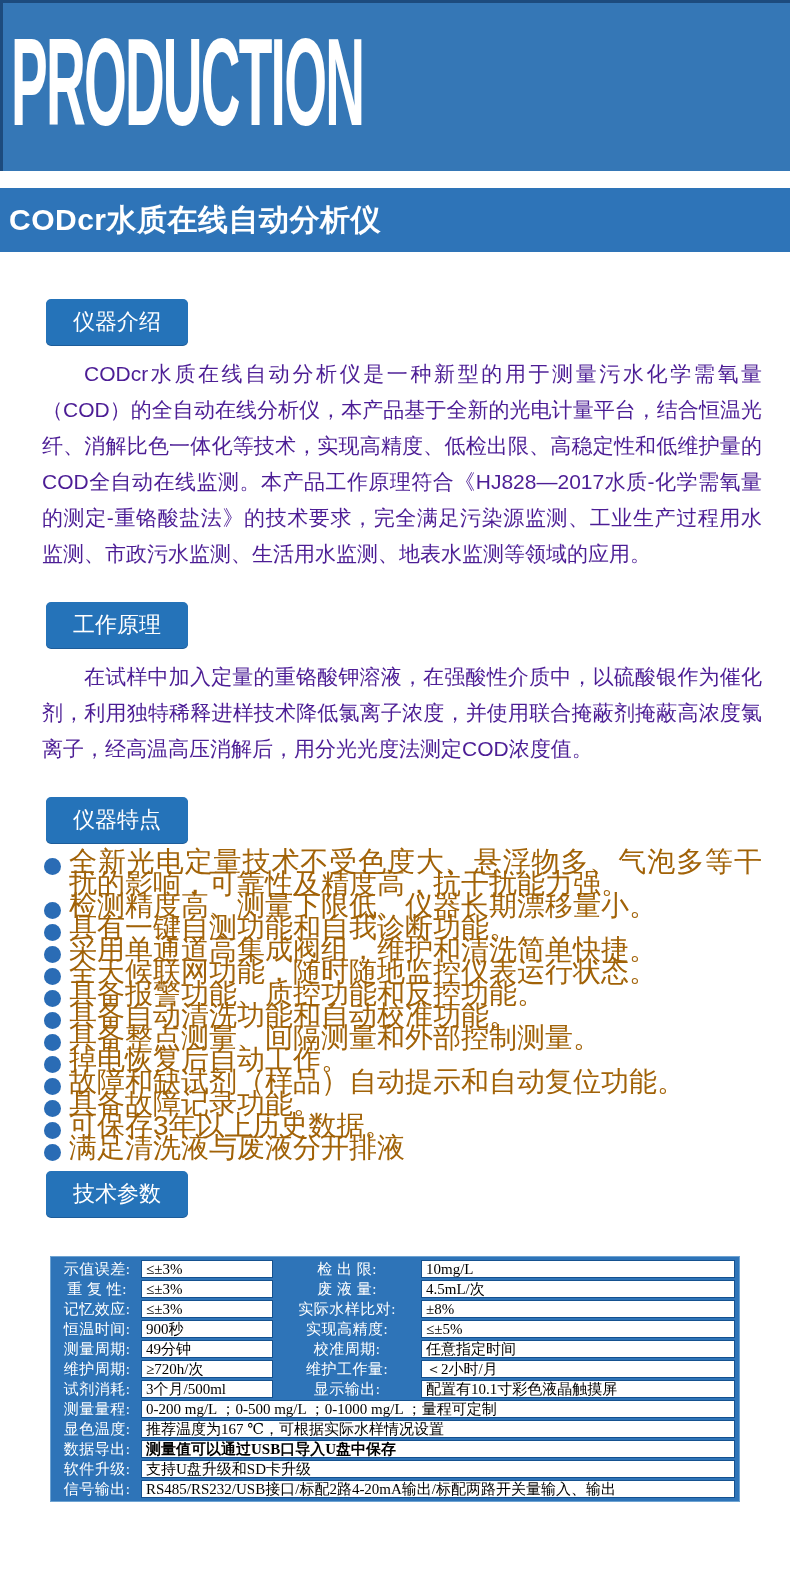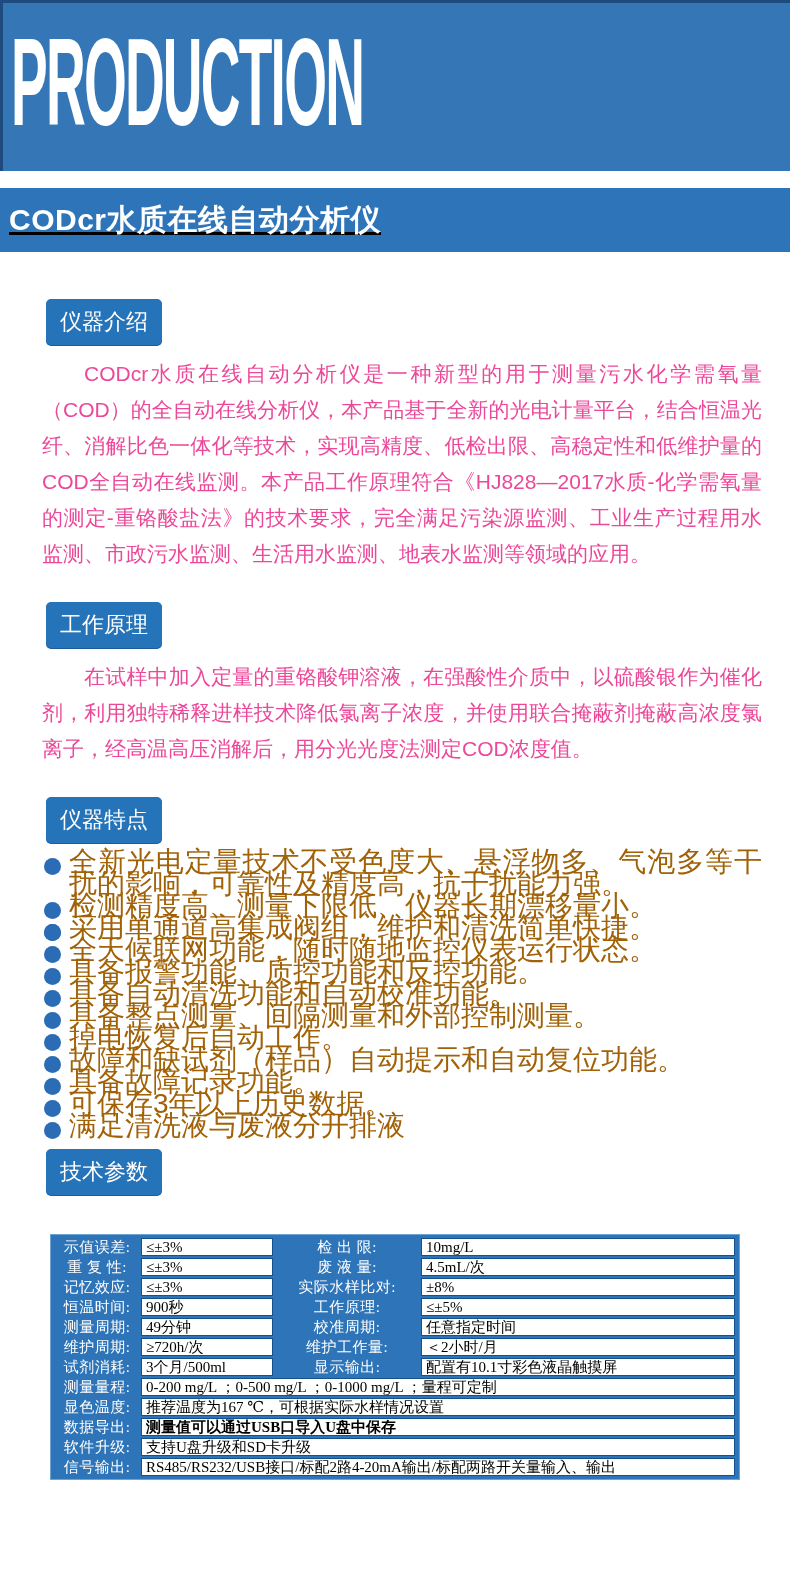--- a/index.html
+++ b/index.html
@@ -39,54 +39,53 @@
     white-space: nowrap;
   }
   .white-gap { height: 17px; background: #ffffff; }
 
   
   .titlebar {
     height: 64px;
     background: #2e74b8;
     display: flex;
     align-items: center;
-    text-decoration: underline;
   }
   .titlebar .product-title {
     color: #ffffff;
     font-size: 30px;
     font-weight: 700;
     margin-left: 9px;
     letter-spacing: 0.5px;
   }
 
   
   .content { padding: 0 28px 0 42px; }
 
   .sec-btn {
     display: block;
     width: fit-content;
     background: #2573b9;
     color: #ffffff;
     font-size: 22px;
     font-weight: 500;
-    padding: 8px 14px;
+    padding: 8px 27px;
     border-radius: 5px;
     margin-left: 4px;
     box-shadow: 0 1px 0 #1d5c99;
   }
   .sec-btn.intro    { margin-top: 47px; }
   .sec-btn.mid      { margin-top: 30px; }
   .sec-btn.params   { margin-top: 12px; }
 
   .para {
     margin: 11px 0 0 0;
     font-size: 21px;
     line-height: 36px;
-    color: #ec4899;
+    color: #4c1d95;
     text-align: justify;
     text-indent: 2em;
   }
 
   .features {
     list-style: none;
     margin: 8px 0 0 0;
     padding: 0;
   }
   .feature {
@@ -169,20 +168,21 @@
     <span>全新光电定量技术不受色度大、悬浮物多、气泡多等干扰的影响，可靠性及精度高，抗干扰能力强。</span>
   </li>
 
   <li class="feature">
     <span class="dot"></span>
     <span>检测精度高、测量下限低、仪器长期漂移量小。</span>
   </li>
 
   <li class="feature">
     <span class="dot"></span>
+    <span>具有一键自测功能和自我诊断功能。</span>
   </li>
 
   <li class="feature">
     <span class="dot"></span>
     <span>采用单通道高集成阀组，维护和清洗简单快捷。</span>
   </li>
 
   <li class="feature">
     <span class="dot"></span>
     <span>全天候联网功能，随时随地监控仪表运行状态。</span>
@@ -238,21 +238,21 @@
       <div class="spec-label">重 复 性:</div>
       <div class="spec-value">≤±3%</div>
       <div class="spec-label">废 液 量:</div>
       <div class="spec-value">4.5mL/次</div>
       <div class="spec-label">记忆效应:</div>
       <div class="spec-value">≤±3%</div>
       <div class="spec-label">实际水样比对:</div>
       <div class="spec-value">±8%</div>
       <div class="spec-label">恒温时间:</div>
       <div class="spec-value">900秒</div>
-      <div class="spec-label">工作原理:</div>
+      <div class="spec-label">实现高精度:</div>
       <div class="spec-value">≤±5%</div>
       <div class="spec-label">测量周期:</div>
       <div class="spec-value">49分钟</div>
       <div class="spec-label">校准周期:</div>
       <div class="spec-value">任意指定时间</div>
       <div class="spec-label">维护周期:</div>
       <div class="spec-value">≥720h/次</div>
       <div class="spec-label">维护工作量:</div>
       <div class="spec-value">＜2小时/月</div>
       <div class="spec-label">试剂消耗:</div>

